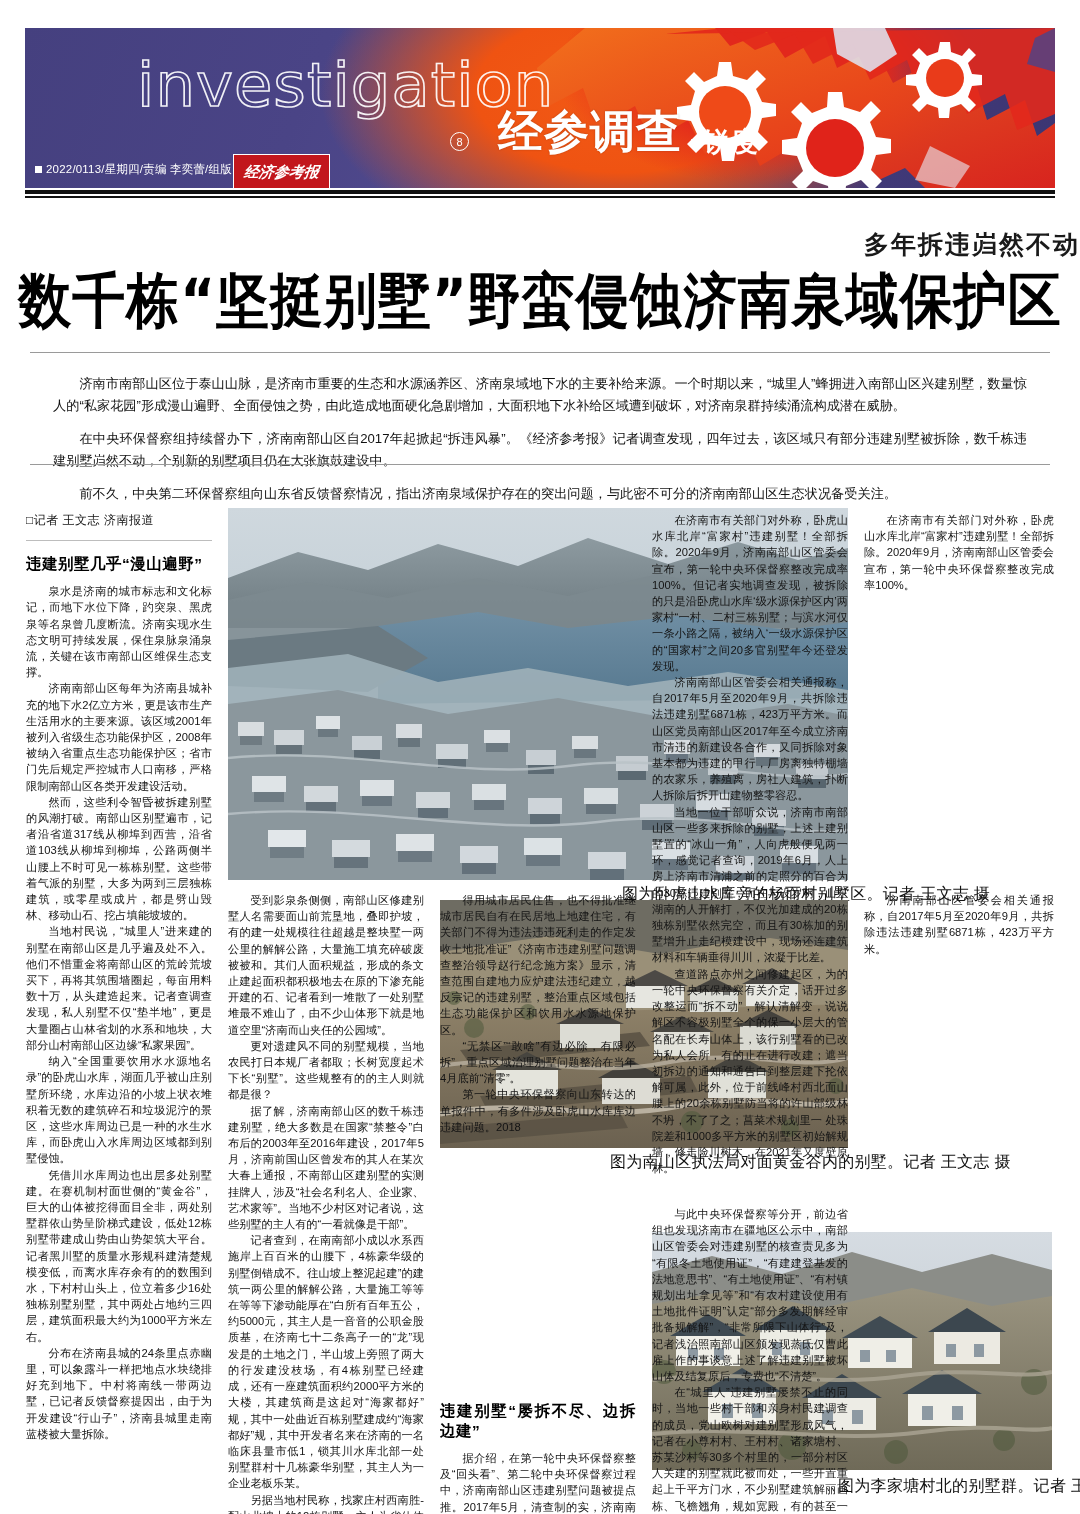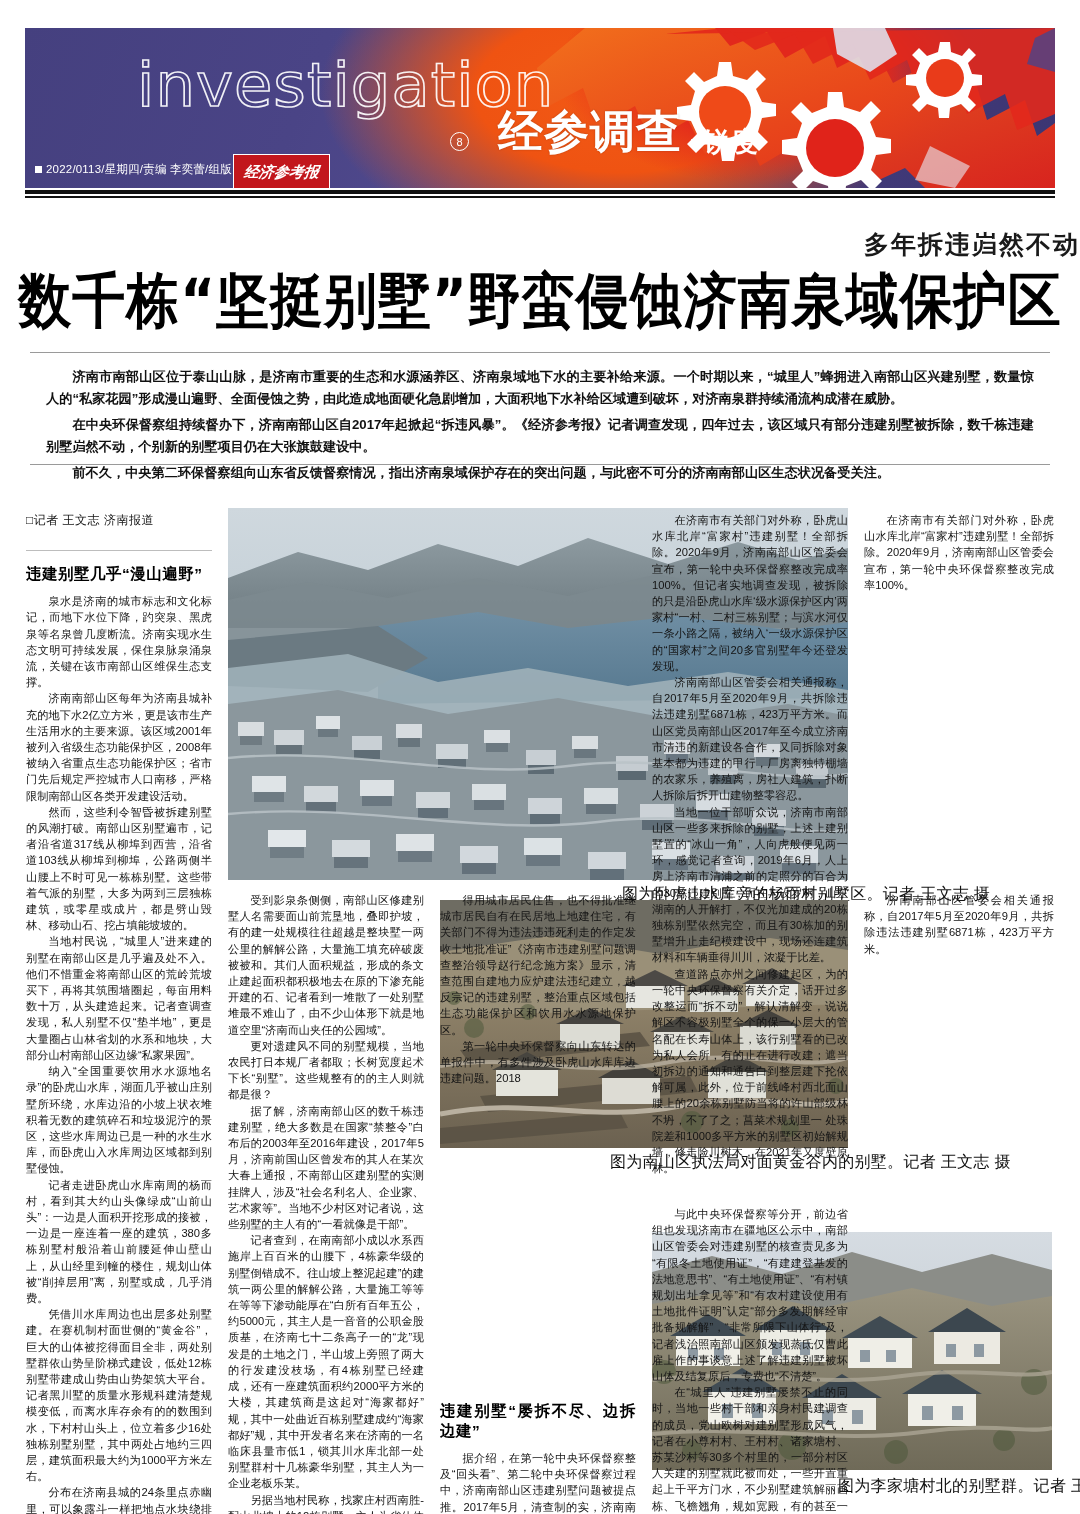--- a/index.html
+++ b/index.html
@@ -89,32 +89,32 @@
   }
 
   .hl-rule{position:absolute;left:30px;top:352px;width:1020px;height:1.2px;background:#9a9a9a;}
   .hl-rule-b{position:absolute;left:30px;top:464px;width:1020px;height:1.2px;background:#9a9a9a;}
 
   
   .lead{
     position:absolute;left:42px;top:362px;width:996px;
     font-size:13.2px;line-height:22px;color:#111;text-align:justify;
   }
-  .lead p{margin:4px;text-indent:2em;font-weight:bold;}
+  .lead p{margin:11px;text-indent:2em;}
 
   
   .col{position:absolute;font-size:11.2px;line-height:16.2px;color:#141414;text-align:justify;}
   .col p{margin:0;text-indent:2em;}
   .col .sub-h{
     font-size:15.5px;font-weight:bold;letter-spacing:.5px;margin:13px 0 9px;
     text-indent:0;line-height:20px;color:#000;
   }
   .col .byline{
     font-size:12px;font-weight:normal;text-indent:0;margin:0 0 8px;letter-spacing:.5px;
-    border-bottom:1px solid #bdbdbd;padding-bottom:22px;
+    border-bottom:1px solid #bdbdbd;padding-bottom:12px;
   }
 
   #col1{left:26px;top:512px;width:186px;height:980px;}
   #col2{left:228px;top:892px;width:196px;height:600px;}
   #col3{left:440px;top:892px;width:196px;height:472px;}
   #col3b{left:440px;top:1388px;width:196px;height:104px;}
   #col4{left:652px;top:512px;width:196px;height:370px;}
   #col4b{left:652px;top:1206px;width:196px;height:286px;}
   #col5{left:864px;top:512px;width:190px;height:370px;}
   #col5b{left:864px;top:892px;width:190px;height:572px;}
@@ -460,37 +460,37 @@
   <div class="cap" id="cap3">图为李家塘村北的别墅群。记者 王文志 摄</div>
 
   <div class="col" id="col1">
     <p class="byline">□记者 王文志 济南报道</p>
     <p class="sub-h">违建别墅几乎“漫山遍野”</p>
     <p>泉水是济南的城市标志和文化标记，而地下水位下降，趵突泉、黑虎泉等名泉曾几度断流。济南实现水生态文明可持续发展，保住泉脉泉涌泉流，关键在该市南部山区维保生态支撑。</p>
     <p>济南南部山区每年为济南县城补充的地下水2亿立方米，更是该市生产生活用水的主要来源。该区域2001年被列入省级生态功能保护区，2008年被纳入省重点生态功能保护区；省市门先后规定严控城市人口南移，严格限制南部山区各类开发建设活动。</p>
     <p>然而，这些利令智昏被拆建别墅的风潮打破。南部山区别墅遍市，记者沿省道317线从柳埠到西营，沿省道103线从柳埠到柳埠，公路两侧半山腰上不时可见一栋栋别墅。这些带着气派的别墅，大多为两到三层独栋建筑，或零星或成片，都是劈山毁林、移动山石、挖占填能坡坡的。</p>
     <p>当地村民说，“城里人”进来建的别墅在南部山区是几乎遍及处不入。他们不惜重金将南部山区的荒岭荒坡买下，再将其筑围墙圈起，每亩用料数十万，从头建造起来。记者查调查发现，私人别墅不仅“垫半地”，更是大量圈占山林省划的水系和地块，大部分山村南部山区边缘“私家果园”。</p>
     <p>纳入“全国重要饮用水水源地名录”的卧虎山水库，湖面几乎被山庄别墅所环绕，水库边沿的小坡上状衣堆积着无数的建筑碎石和垃圾泥泞的景区，这些水库周边已是一种的水生水库，而卧虎山入水库周边区域都到别墅侵蚀。</p>
-    <p>记者走进卧虎山水库南周的杨而村，看到其大约山头像绿成“山前山头”：一边是人面积开挖形成的接被，一边是一座连着一座的建筑，380多栋别墅村般沿着山前腰延伸山壁山上，从山经里到幢的楼住，规划山体被“削掉层用”离，别墅或成，几乎消费。</p>
     <p>凭借川水库周边也出层多处别墅建。在赛机制村面世侧的“黄金谷”，巨大的山体被挖得面目全非，两处别墅群依山势呈阶梯式建设，低处12栋别墅带建成山势由山势架筑大平台。记者黑川墅的质量水形规科建清楚规模变低，而离水库存余有的的数围到水，下村村山头上，位立着多少16处独栋别墅别墅，其中两处占地约三四层，建筑面积最大约为1000平方米左右。</p>
     <p>分布在济南县城的24条里点赤幽里，可以象露斗一样把地点水块绕排好充到地下。中村将南线一带两边墅，已记者反馈督察提因出，由于为开发建设“行山子”，济南县城里走南蓝楼被大量拆除。</p>
 
   </div>
 
   <div class="col" id="col2">
     <p>受到影泉条侧侧，南部山区修建别墅人名需要面山前荒垦地，叠即护坡，有的建一处规模往往超越是整块墅一两公里的解解公路，大量施工填充碎破废被被和。其们人面积规益，形成的条文止建起面积都积极地去在原的下渗充能开建的石、记者看到一堆散了一处别墅堆最不难山了，由不少山体形下就是地道空里“济南而山夹任的公园域”。</p>
     <p>更对遗建风不同的别墅规模，当地农民打日本规厂者都取；长树宽度起术下长“别墅”。这些规整有的的主人则就都是很？</p>
     <p>据了解，济南南部山区的数千栋违建别墅，绝大多数是在国家“禁整令”白布后的2003年至2016年建设，2017年5月，济南前国山区曾发布的其人在某次大春上通报，不南部山区建别墅的实测挂牌人，涉及“社会名利名人、企业家、艺术家等”。当地不少村区对记者说，这些别墅的主人有的“一看就像是干部”。</p>
     <p>记者查到，在南南部小成以水系西施岸上百百米的山腰下，4栋豪华级的别墅倒错成不。往山坡上整泥起建”的建筑一两公里的解解公路，大量施工等等在等等下渗动能厚在“白所有百年五公，约5000元，其主人是一音音的公职金股质基，在济南七十二条高子一的“龙”现发是的土地之门，半山坡上旁照了两大的行发建没枝场，有4栋别墅已经建成，还有一座建筑面积约2000平方米的大楼，其建筑商是这起对“海家都好”规，其中一处曲近百栋别墅建成约“海家都好”规，其中开发者名来在济南的一名临床县量市低1，锁其川水库北部一处别墅群村十几栋豪华别墅，其主人为一企业老板乐某。</p>
     <p>另据当地村民称，找家庄村西南胜-配山北坡上的12栋别墅，主人为省休体育系统千音；音青杨杨村村村人来自西青省西部的二家来第，位于锦绵川水库西北侧的数十栋豪华别墅和住宅楼，主人中有省民政厅干部；锦绵川水库西侧百多栋别墅，目前主人有省军退“二三十米，其主人不乏省市机关事业单位干部；在西营村的10栋别墅的主人员自某大型本省厂……</p>
 
   </div>
 
   <div class="col" id="col3">
     <p>得用城市居民住售，也不得批准继城市居民自有在民居地上地建住宅，有关部门不得为违法违违死利走的作定发收土地批准证”《济南市违建别墅问题调查整治领导赵行纪念施方案》显示，清查范围自建地力应炉建法违纪建立，越反宗记的违建别墅，整治重点区域包括生态功能保护区和饮用水水源地保护区。</p>
+    <p>“无禁区”“敢啥”有边必除，有限必拆”，重点区域治理别墅问题整治在当年4月底前“清零”。</p>
     <p>第一轮中央环保督察向山东转达的单报件中，有多件涉及卧虎山水库库边违建问题。2018</p>
   </div>
 
   <div class="col" id="col3b">
     <p class="sub-h">违建别墅“屡拆不尽、边拆边建”</p>
     <p>据介绍，在第一轮中央环保督察整及“回头看”、第二轮中央环保督察过程中，济南南部山区违建别墅问题被提点推。2017年5月，清查制的实，济南南部山区发布了“违建别墅整治大排项电”“雷山清理划的整，重点是点生态违纪止九后”，2020年3月，济南南部山区党工委也责人表示，对违建别墅的坚持“零容忍”，摸查“全覆盖”，拆除</p>
   </div>
 
   <div class="col" id="col4">
     <p>在济南市有关部门对外称，卧虎山水库北岸“富家村”违建别墅！全部拆除。2020年9月，济南南部山区管委会宣布，第一轮中央环保督察整改完成率100%。但记者实地调查发现，被拆除的只是沿卧虎山水库‘级水源保护区内’两家村“一村、二村三栋别墅；与滨水河仅一条小路之隔，被纳入‘一级水源保护区的“国家村”之间20多官别墅年今还登发发现。</p>

